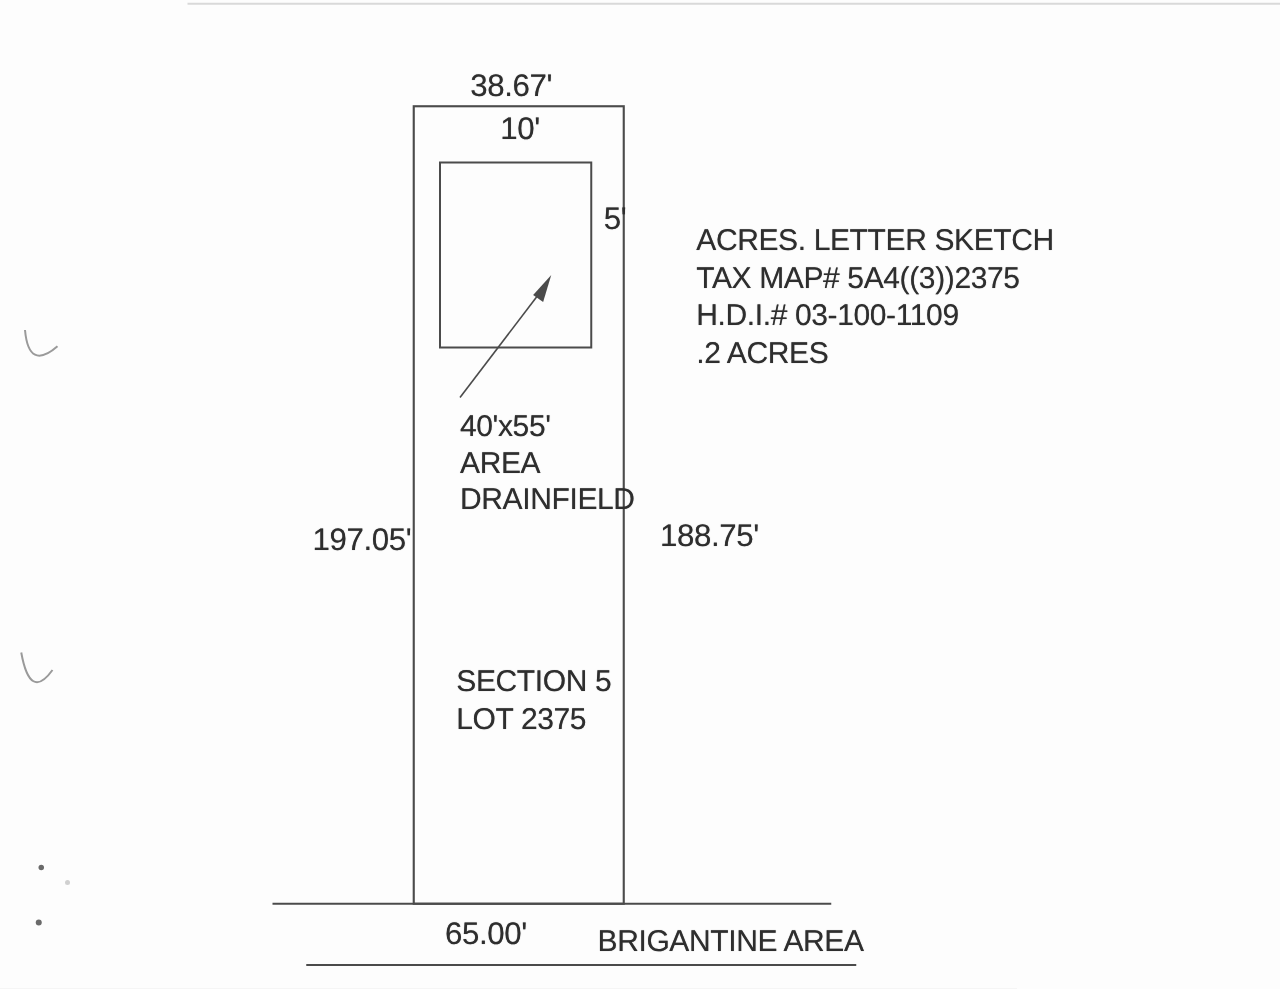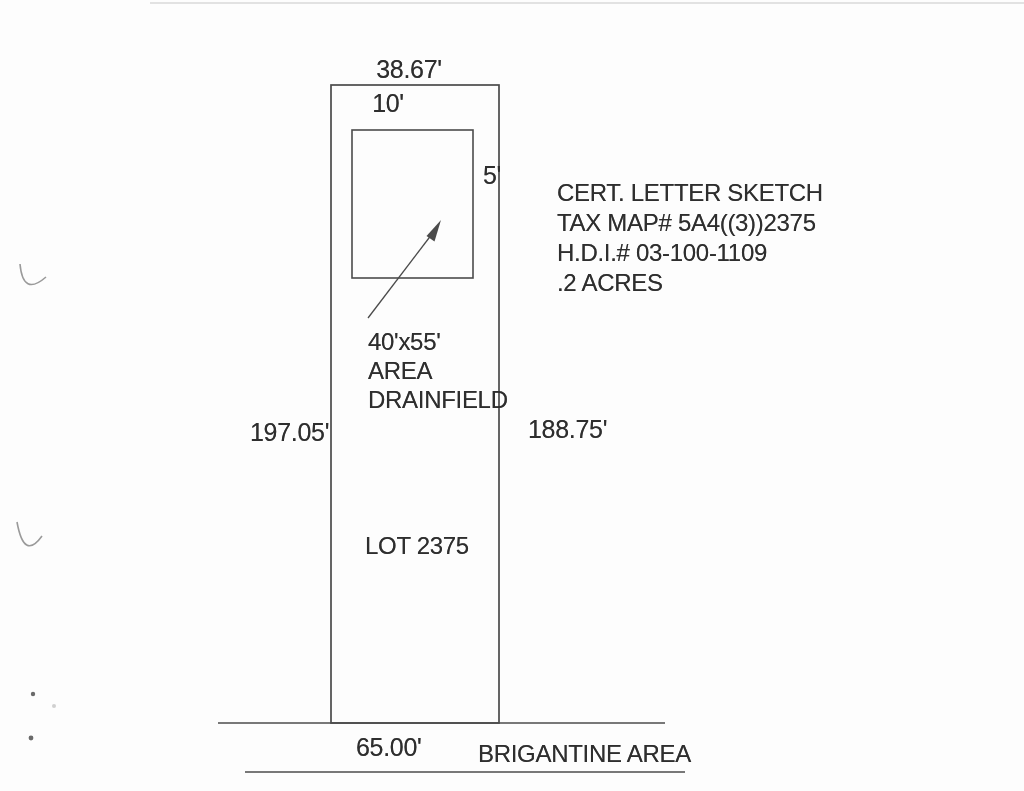--- a/index.html
+++ b/index.html
@@ -17,21 +17,21 @@
     white-space: nowrap;
     text-shadow: 0 0 0.6px rgba(45,45,45,0.65);
     letter-spacing: -0.3px;
   }
   .dim   { font-size: 25px; line-height: 1.1; }
   .label { font-size: 24px; }
   .center { transform: translateX(-50%); }
 
   
   .dim-top        { left: 409px; top: 56px; }
-  .dim-drain-w    { left: 388px; top: 90px; }
+  .dim-drain-w    { left: 416px; top: 90px; }
   .dim-drain-h    { left: 483px; top: 162px; }
   .cert-block     { left: 557px; top: 178px; line-height: 30px; }
   .drain-label    { left: 368px; top: 327px; line-height: 29px; }
   .dim-left       { left: 250px; top: 419px; }
   .dim-right      { left: 528px; top: 416px; }
   .section-block  { left: 365px; top: 531px; line-height: 30px; }
   .dim-bottom     { left: 356px; top: 734px; }
   .road-name      { left: 478px; top: 740px; }
 
   svg.linework { position: absolute; left: 0; top: 0; }
@@ -77,31 +77,32 @@
 
   <div class="txt dim dim-drain-h">5'</div>
 
   <div class="txt dim dim-left">197.05'</div>
 
   <div class="txt dim dim-right">188.75'</div>
 
   <div class="txt dim dim-bottom">65.00'</div>
 
   <div class="txt label cert-block">
-    <div>CERT. LETTER SKETCH</div>
+    <div>ACRES. LETTER SKETCH</div>
     <div>TAX MAP# 5A4((3))2375</div>
     <div>H.D.I.# 03-100-1109</div>
     <div>.2 ACRES</div>
   </div>
 
   <div class="txt label drain-label">
     <div>40'x55'</div>
     <div>AREA</div>
     <div>DRAINFIELD</div>
   </div>
 
   <div class="txt label section-block">
+    <div>SECTION 5</div>
     <div>LOT 2375</div>
   </div>
 
   <div class="txt label road-name">BRIGANTINE AREA</div>
 
 </div>
 
 </body></html>

